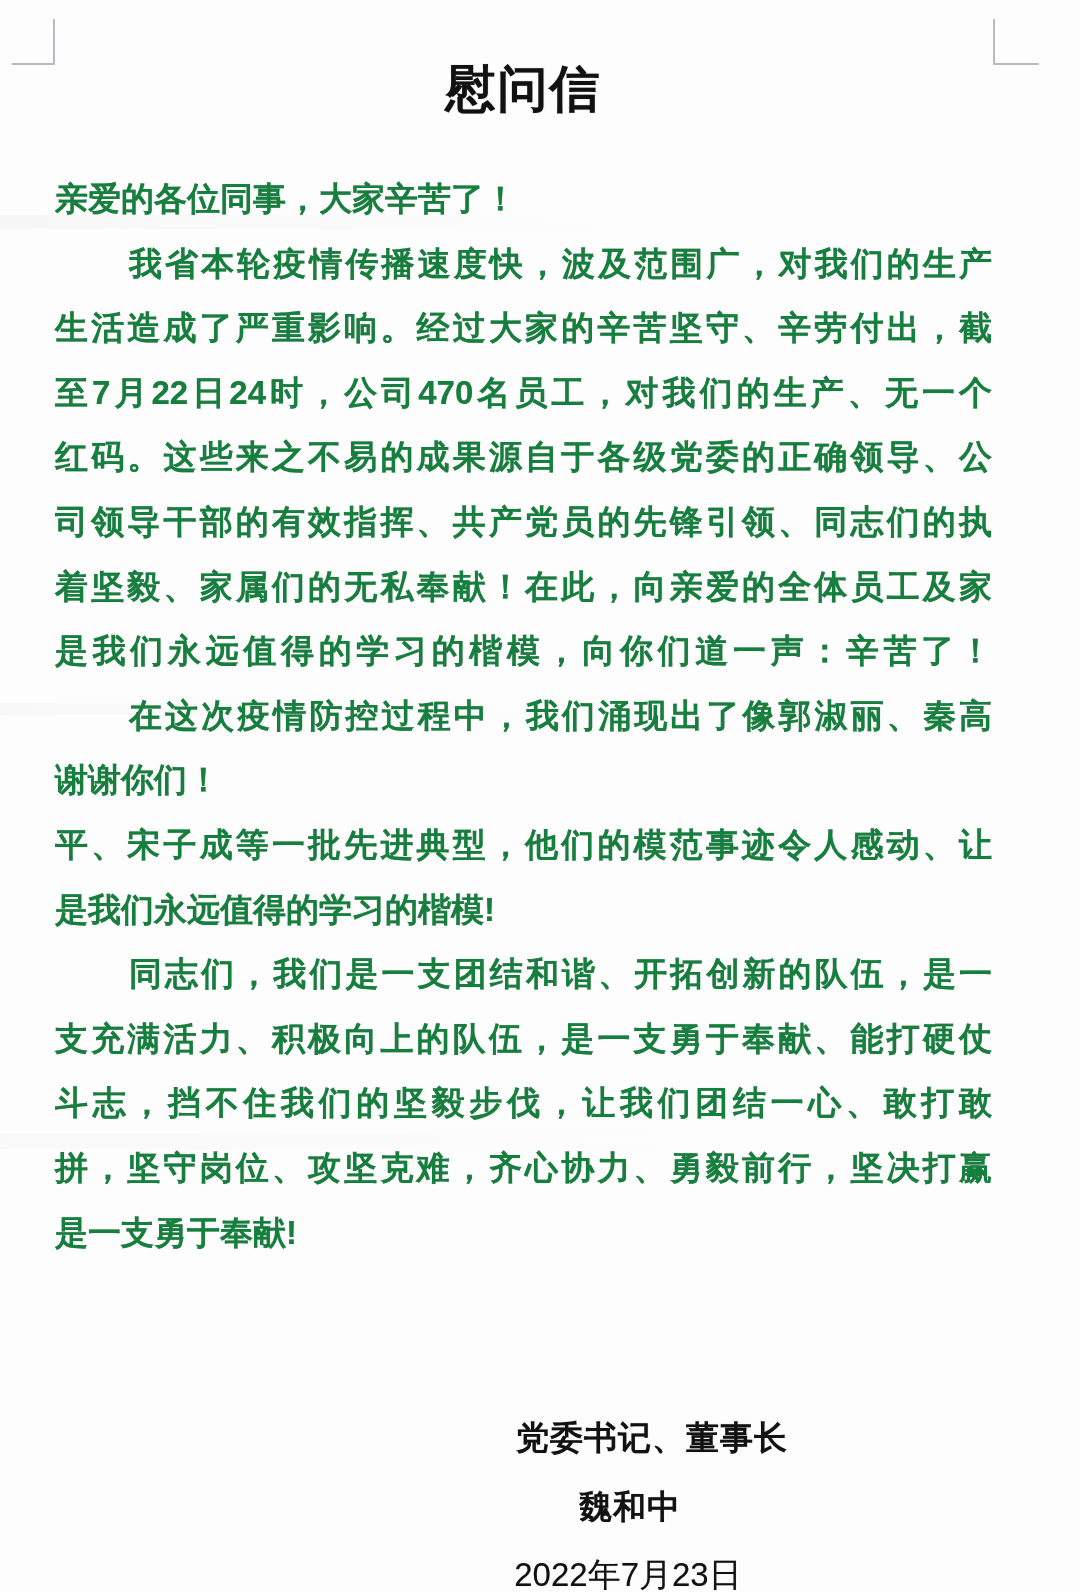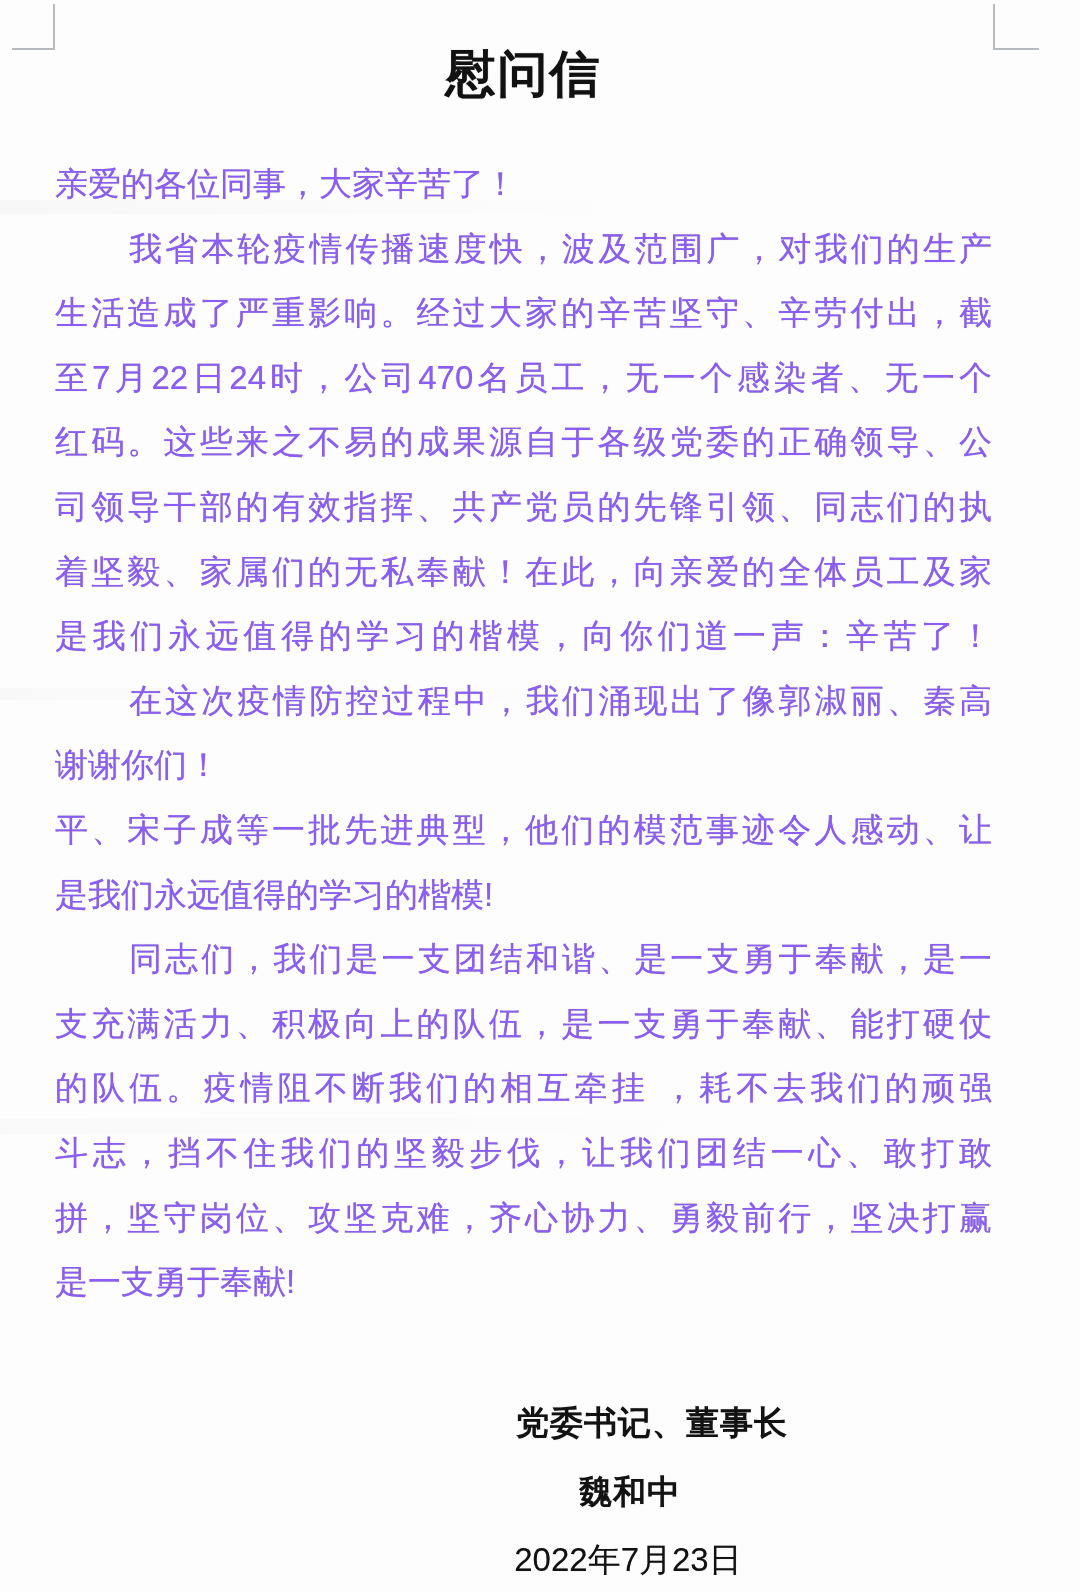--- a/index.html
+++ b/index.html
@@ -6,20 +6,21 @@
   body {
     width: 1080px; height: 1592px;
     background: #fdfdfd;
     font-family: "Liberation Sans", sans-serif;
     position: relative;
     overflow: hidden;
   }
   .page {
     position: absolute; inset: 0;
     color: #151515;
+    margin-top: 15px;
   }
   
   .streak { position: absolute; left: 0; right: 0; pointer-events: none; }
   .s1 { top: 200px; height: 14px; background: linear-gradient(90deg, rgba(0,0,0,0.025), rgba(0,0,0,0) 60%); }
   .s2 { top: 688px; height: 12px; background: linear-gradient(90deg, rgba(0,0,0,0.018), rgba(0,0,0,0) 55%); }
   .s3 { top: 1118px; height: 16px; background: linear-gradient(90deg, rgba(0,0,0,0.015), rgba(0,0,0,0) 70%); }
 
   
   .mark-tl {
     position: absolute; left: 12px; top: 4px; width: 41px; height: 44px;
@@ -37,22 +38,23 @@
     color: #111;
     text-shadow: 0 0 1px rgba(0,0,0,0.45);
   }
 
   .body-block {
     position: absolute; left: 55px; top: 152px; width: 937px;
   }
   .bline {
     font-size: 33px; line-height: 64.6px; height: 64.6px;
     white-space: nowrap;
-    color: #8b5cf6;
+    color: #15803d;
     text-shadow: 0 0 0.8px rgba(0,0,0,0.4);
+    font-weight: bold;
   }
   .bline.just {
     white-space: normal;
     text-align: justify;
     text-align-last: justify;
     text-justify: inter-character;
   }
   .bline.indent { text-indent: 74px; }
 
   .sig {
@@ -79,32 +81,31 @@
 
   <div class="mark-tl"></div>
   <div class="mark-tr"></div>
 
   <h1 class="title">慰问信</h1>
 
   <div class="body-block">
       <div class="bline">亲爱的各位同事，大家辛苦了！</div>
       <div class="bline indent just">我省本轮疫情传播速度快，波及范围广，对我们的生产</div>
       <div class="bline just">生活造成了严重影响。经过大家的辛苦坚守、辛劳付出，截</div>
-      <div class="bline just">至7月22日24时，公司470名员工，无一个感染者、无一个</div>
+      <div class="bline just">至7月22日24时，公司470名员工，对我们的生产、无一个</div>
       <div class="bline just">红码。这些来之不易的成果源自于各级党委的正确领导、公</div>
       <div class="bline just">司领导干部的有效指挥、共产党员的先锋引领、同志们的执</div>
       <div class="bline just">着坚毅、家属们的无私奉献！在此，向亲爱的全体员工及家</div>
       <div class="bline just">是我们永远值得的学习的楷模，向你们道一声：辛苦了！</div>
       <div class="bline indent just">在这次疫情防控过程中，我们涌现出了像郭淑丽、秦高</div>
       <div class="bline">谢谢你们！</div>
       <div class="bline just">平、宋子成等一批先进典型，他们的模范事迹令人感动、让</div>
       <div class="bline">是我们永远值得的学习的楷模!</div>
-      <div class="bline indent just">同志们，我们是一支团结和谐、是一支勇于奉献，是一</div>
+      <div class="bline indent just">同志们，我们是一支团结和谐、开拓创新的队伍，是一</div>
       <div class="bline just">支充满活力、积极向上的队伍，是一支勇于奉献、能打硬仗</div>
-      <div class="bline just">的队伍。疫情阻不断我们的相互牵挂 ，耗不去我们的顽强</div>
       <div class="bline just">斗志，挡不住我们的坚毅步伐，让我们团结一心、敢打敢</div>
       <div class="bline just">拼，坚守岗位、攻坚克难，齐心协力、勇毅前行，坚决打赢</div>
       <div class="bline">是一支勇于奉献!</div>
     </div>
 
   <div class="sig">
     <div class="sig-line sig-title">党委书记、董事长</div>
     <div class="sig-line sig-name">魏和中</div>
     <div class="sig-line sig-date">2022年7月23日</div>
   </div>

